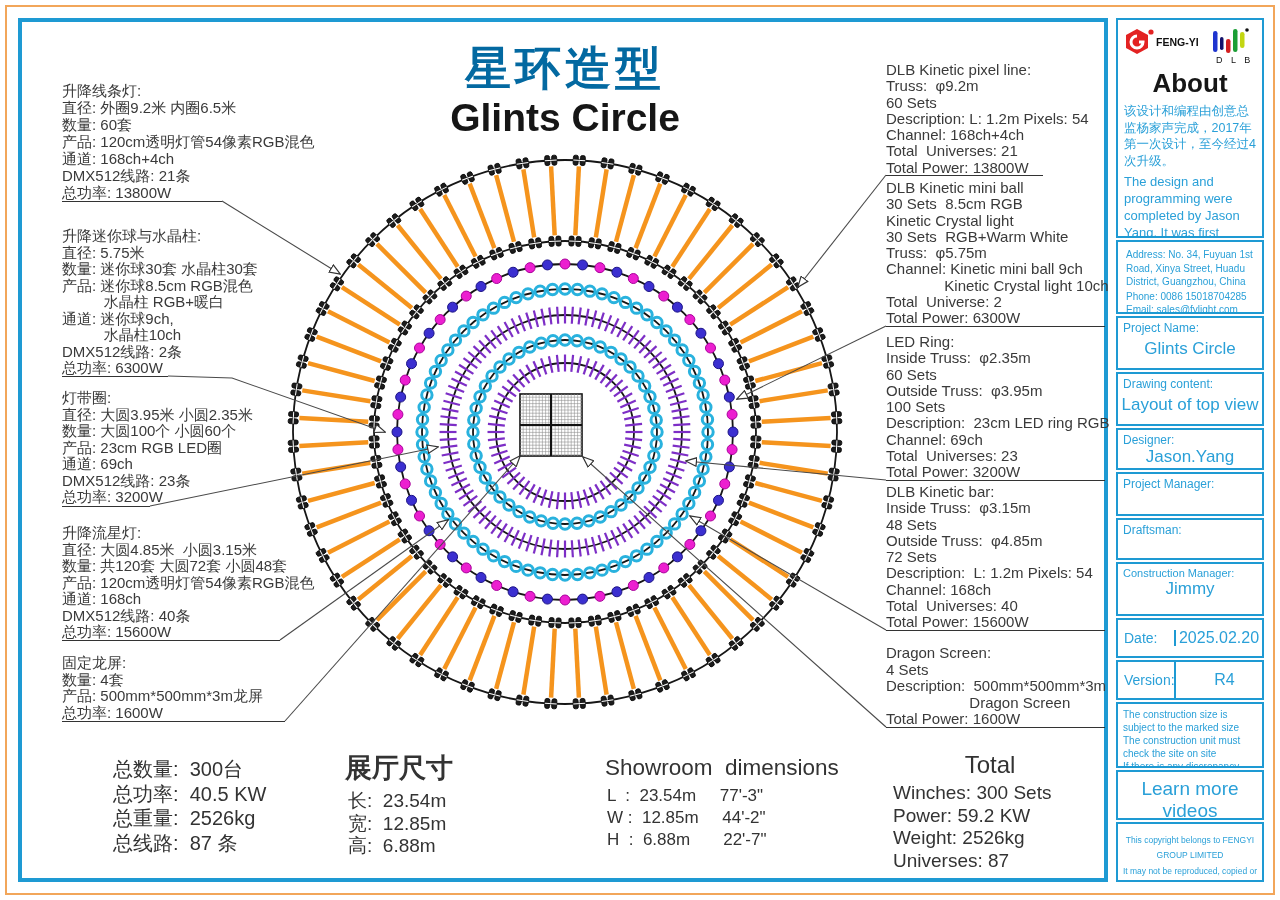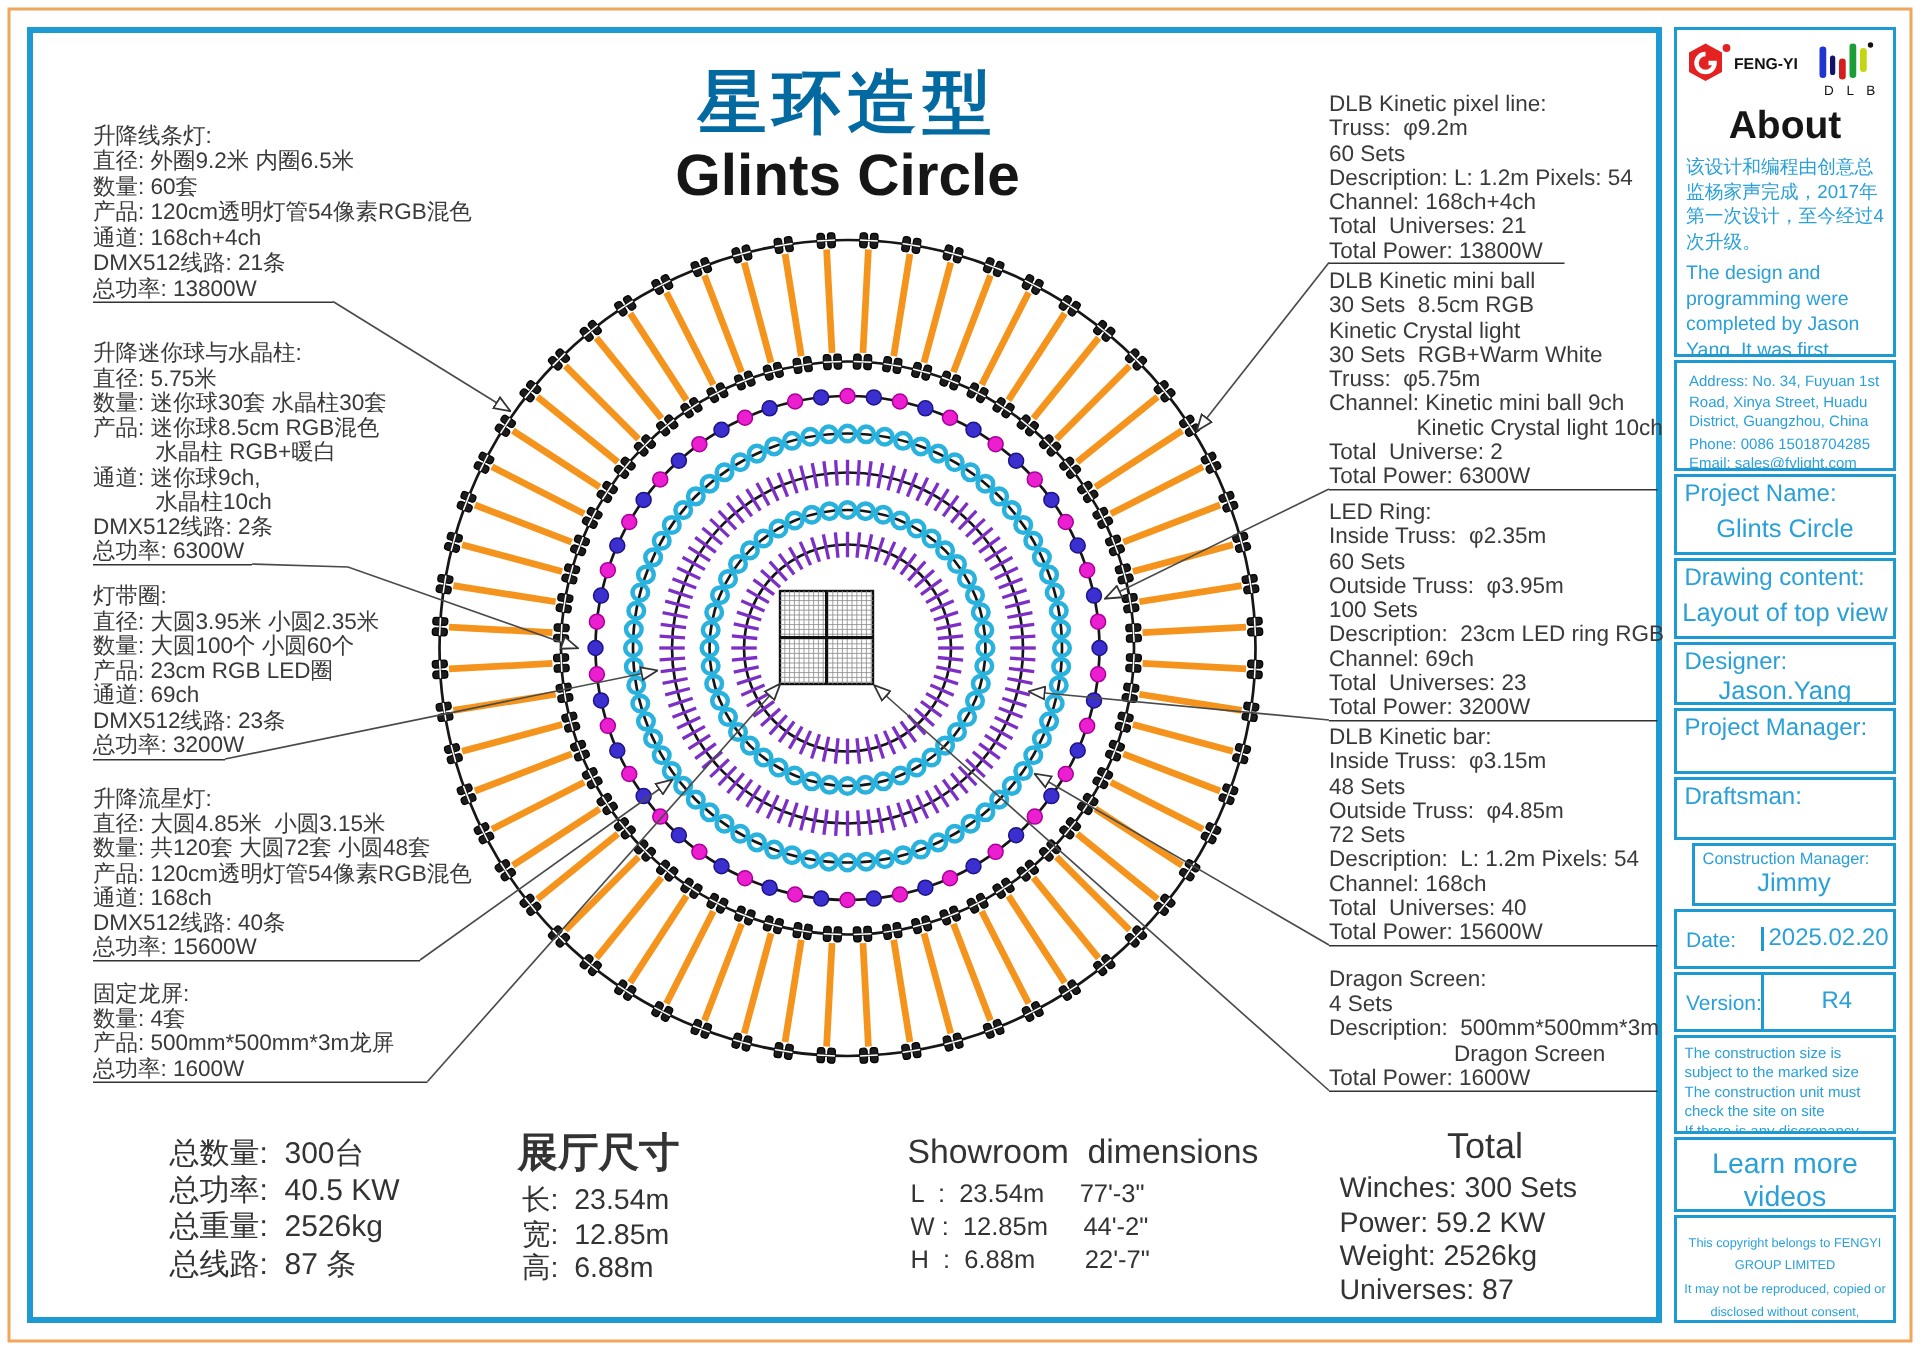--- a/index.html
+++ b/index.html
@@ -15,21 +15,21 @@
             font-size:39px;font-weight:700;color:#161616;z-index:2;}
   .ann{position:absolute;color:#3a3a3a;font-size:15px;white-space:pre;z-index:2;}
   .ann .line{min-height:1em;}
   .ul{position:absolute;border-top:1.5px solid #333;z-index:2;height:0;}
   .bot{position:absolute;color:#333;z-index:2;white-space:pre;}
   
   .tb{position:absolute;left:1116px;top:18px;width:148px;height:864px;display:flex;
       flex-direction:column;gap:2px;z-index:2;}
   .cell{border:2px solid #1e9ad3;box-sizing:border-box;background:#fff;color:#2aa0d8;
         position:relative;overflow:hidden;flex:0 0 auto;}
-  .cell .lab{font-size:16px;padding:3px 0 0 5px;}
+  .cell .lab{font-size:12px;padding:3px 0 0 5px;}
   .cell .val{font-size:17px;text-align:center;margin-top:4px;}
   .about-head{font-size:26px;font-weight:700;color:#161616;text-align:center;margin:2px 0 4px 0;}
   .about-p{font-size:12.5px;line-height:1.32;padding:0 6px;margin:0 0 4px 0;}
   .addr{font-size:10px;line-height:1.35;padding:6px 4px 0 8px;}
   .split{display:flex;}
   .split .k{width:58px;border-right:2px solid #1e9ad3;display:flex;align-items:center;
             padding-left:6px;font-size:14px;box-sizing:border-box;}
   .split .v{flex:1;display:flex;align-items:center;justify-content:center;font-size:16px;}
   .notes{font-size:10px;line-height:1.3;padding:4px 4px 0 5px;}
   .learn{font-size:19px;text-align:center;margin-top:6px;}
@@ -1184,21 +1184,21 @@
     <div class="cell" style="height:42px;">
       <div class="lab">Designer:</div>
       <div class="val" style="margin-top:0;">Jason.Yang</div>
     </div>
     <div class="cell" style="height:44px;">
       <div class="lab">Project Manager:</div>
     </div>
     <div class="cell" style="height:42px;">
       <div class="lab">Draftsman:</div>
     </div>
-    <div class="cell" style="height:42px;margin-left:12px;">
+    <div class="cell" style="height:54px;">
       <div class="lab" style="font-size:11px;">Construction Manager:</div>
       <div class="val" style="margin-top:0;">Jimmy</div>
     </div>
     <div class="cell split" style="height:40px;align-items:center;">
       <div class="k">Date:</div>
       <div class="v">2025.02.20</div>
     </div>
     <div class="cell split" style="height:40px;gap:11px;">
       <div class="k">Version:</div>
       <div class="v">R4</div>

